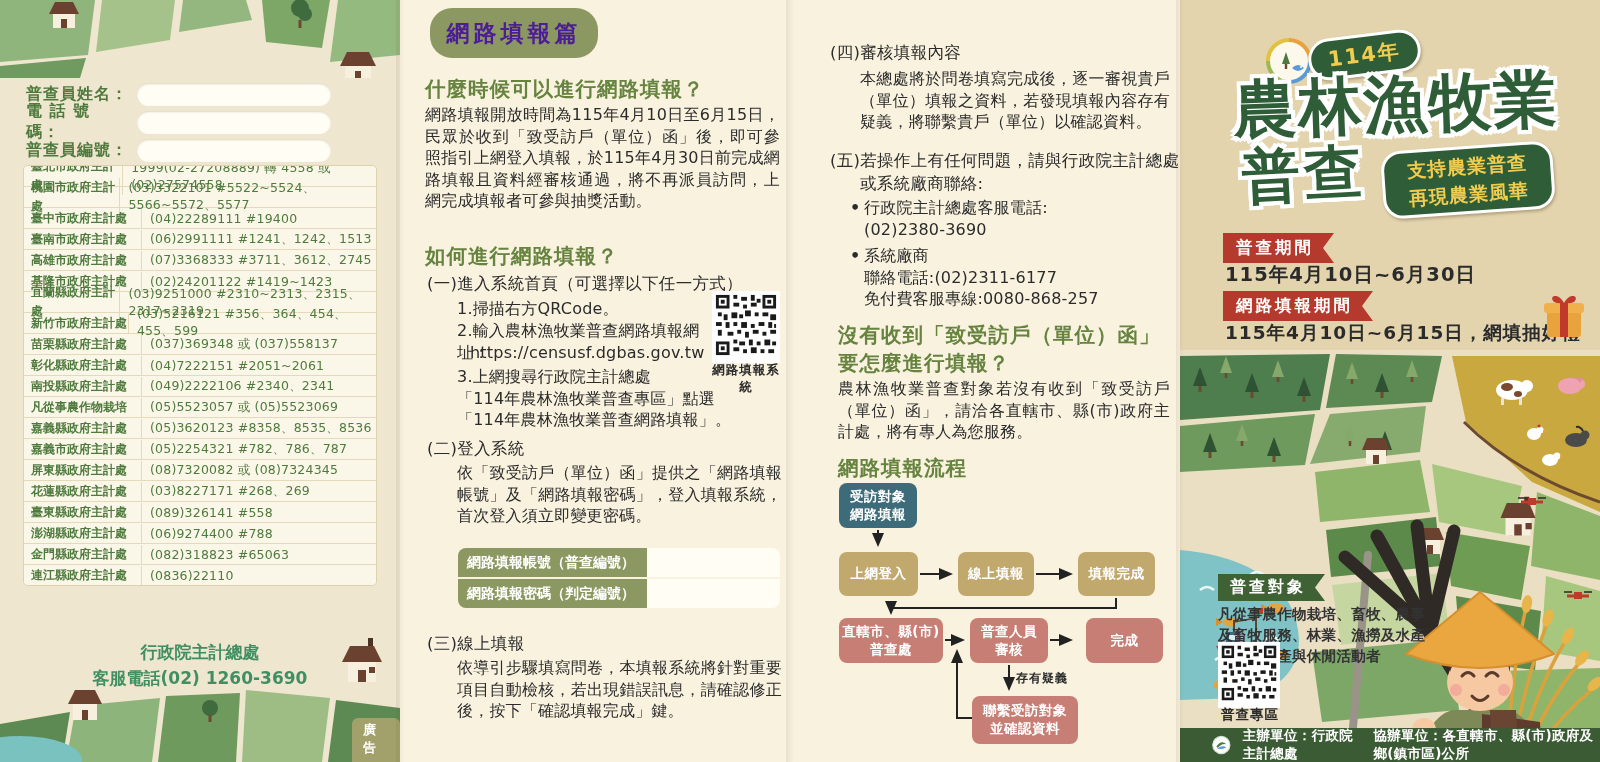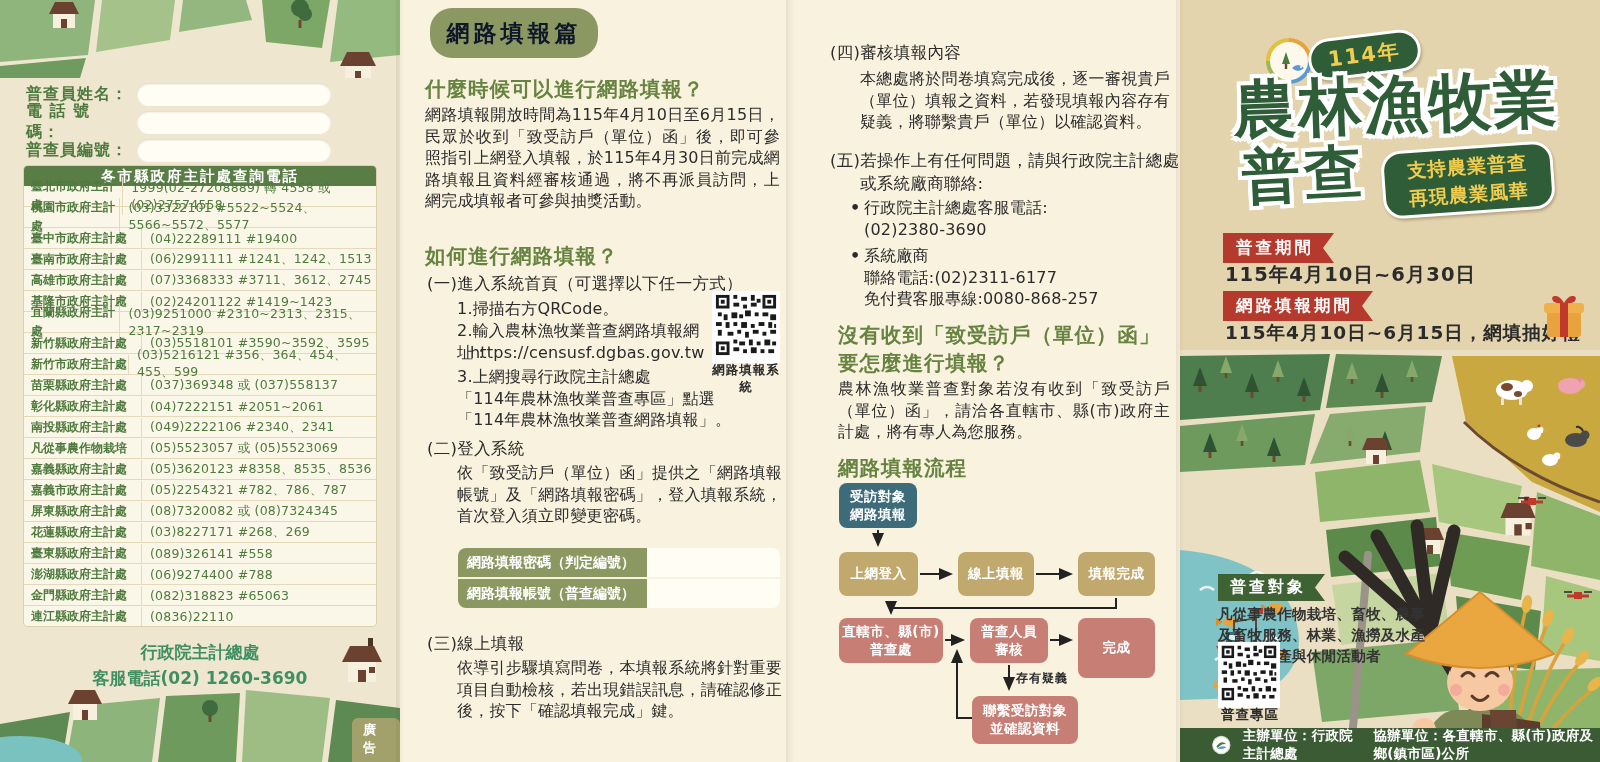--- a/index.html
+++ b/index.html
@@ -22,21 +22,21 @@
   .ctable{position:absolute;left:24px;top:166px;width:352px;border-radius:4px;overflow:hidden;box-shadow:0 0 0 1px #ddd2ad;}
   .thead{height:20px;background:#5a7d46;color:#fff;font-size:14.5px;font-weight:bold;letter-spacing:2px;display:flex;align-items:center;justify-content:center;}
   .trow{display:flex;height:20px;background:#fbf7e8;border-bottom:1px solid #e4daba;align-items:center;}
   .trow:last-child{border-bottom:none;}
   .toffice{width:110px;padding-left:7px;font-size:12px;font-weight:bold;color:#4e7a3e;border-right:1px solid #e4daba;line-height:19px;}
   .tphone{padding-left:8px;font-size:12.5px;color:#4e7a3e;letter-spacing:.2px;}
   .p1foot{position:absolute;left:0;top:640px;width:400px;text-align:center;color:#3f8f63;font-weight:bold;font-size:17px;line-height:1.5;z-index:5;}
   .ad{position:absolute;left:352px;top:718px;background:rgba(168,163,110,.92);color:#fff;font-size:13px;font-weight:bold;letter-spacing:3px;padding:3px 8px 21px 11px;border-radius:6px;z-index:6;}
 
   
-  .badge-pill{position:absolute;left:30px;top:8px;width:168px;height:50px;background:#8b9862;border-radius:22px;color:#0f172a;font-size:23px;font-weight:bold;letter-spacing:4px;display:flex;align-items:center;justify-content:center;}
+  .badge-pill{position:absolute;left:30px;top:8px;width:168px;height:50px;background:#8b9862;border-radius:22px;color:#4c1d95;font-size:23px;font-weight:bold;letter-spacing:4px;display:flex;align-items:center;justify-content:center;}
   .h-green{position:absolute;color:#66833f;font-weight:bold;font-size:20.5px;letter-spacing:1px;line-height:1.35;}
   .body-txt{position:absolute;color:#2b2b2b;font-size:16px;line-height:21.5px;text-align:justify;letter-spacing:.2px;}
   .step-head{position:absolute;color:#2b2b2b;font-size:16.5px;font-weight:500;letter-spacing:.3px;}
   .url{color:#2b2b2b;font-weight:500;}
   .qrbox{position:absolute;background:#fff;padding:2px;}
   .qrcap{position:absolute;font-size:12.5px;font-weight:bold;color:#2b2b2b;text-align:center;letter-spacing:1px;}
   .login-table{position:absolute;left:58px;top:548px;width:322px;border-radius:8px;overflow:hidden;}
   .login-row{display:flex;height:29px;}
   .login-row+.login-row{margin-top:2px;}
   .login-label{width:180px;background:#8b9862;color:#fff;font-size:14px;font-weight:bold;display:flex;align-items:center;padding-left:9px;}
@@ -163,21 +163,20 @@
     <div class="form-row" style="top:110px">
       <span class="form-label">電 話 號 碼：</span>
       <div class="form-input"></div>
     </div>
     <div class="form-row" style="top:138px">
       <span class="form-label">普查員編號：</span>
       <div class="form-input"></div>
     </div>
 
     <div class="ctable">
-      <div class="thead">各市縣政府主計處查詢電話</div>
       <div>
 
 
           <div class="trow">
             <span class="toffice">臺北市政府主計處</span>
             <span class="tphone">1999(02-27208889) 轉 4558 或 (02)27574558</span>
           </div>
 
           <div class="trow">
             <span class="toffice">桃園市政府主計處</span>
@@ -202,24 +201,20 @@
           <div class="trow">
             <span class="toffice">基隆市政府主計處</span>
             <span class="tphone">(02)24201122 #1419~1423</span>
           </div>
 
           <div class="trow">
             <span class="toffice">宜蘭縣政府主計處</span>
             <span class="tphone">(03)9251000  #2310~2313、2315、2317~2319</span>
           </div>
 
-          <div class="trow">
-            <span class="toffice">新竹縣政府主計處</span>
-            <span class="tphone">(03)5518101  #3590~3592、3595</span>
-          </div>
 
           <div class="trow">
             <span class="toffice">新竹市政府主計處</span>
             <span class="tphone">(03)5216121  #356、364、454、455、599</span>
           </div>
 
           <div class="trow">
             <span class="toffice">苗栗縣政府主計處</span>
             <span class="tphone">(037)369348 或 (037)558137</span>
           </div>
@@ -333,25 +328,25 @@
           <use href="#qrG"></use>
         </svg>
     </div>
     <div class="qrcap" style="left:306px;top:362px;width:80px">網路填報系統</div>
 
     <div class="step-head" style="left:27px;top:438px">(二)登入系統</div>
     <div class="body-txt" style="left:57px;top:462px;width:325px">依「致受訪戶（單位）函」提供之「網路填報帳號」及「網路填報密碼」，登入填報系統，首次登入須立即變更密碼。</div>
 
     <div class="login-table">
       <div class="login-row">
-        <div class="login-label">網路填報密碼（判定編號）</div>
+        <div class="login-label">網路填報帳號（普查編號）</div>
         <div class="login-value"></div>
       </div>
       <div class="login-row">
-        <div class="login-label">網路填報帳號（普查編號）</div>
+        <div class="login-label">網路填報密碼（判定編號）</div>
         <div class="login-value"></div>
       </div>
     </div>
 
     <div class="step-head" style="left:27px;top:633px">(三)線上填報</div>
     <div class="body-txt" style="left:57px;top:657px;width:325px">依導引步驟填寫問卷，本填報系統將針對重要項目自動檢核，若出現錯誤訊息，請確認修正後，按下「確認填報完成」鍵。</div>
   </section>
 
   <section class="panel" id="p3">
     <div class="step-head" style="left:40px;top:42px">(四)審核填報內容</div>
@@ -395,21 +390,21 @@
     </svg>
     <div class="fbox teal" style="left:9px;top:5px;width:78px;height:45px">受訪對象
 網路填報</div>
     <div class="fbox tan" style="left:9px;top:74px;width:79px;height:44px">上網登入</div>
     <div class="fbox tan" style="left:128px;top:74px;width:76px;height:44px">線上填報</div>
     <div class="fbox tan" style="left:248px;top:74px;width:77px;height:44px">填報完成</div>
     <div class="fbox rose" style="left:9px;top:140px;width:104px;height:45px">直轄市、縣(市)
 普查處</div>
     <div class="fbox rose" style="left:140px;top:140px;width:78px;height:45px">普查人員
 審核</div>
-    <div class="fbox rose" style="left:248px;top:140px;width:77px;height:60px">完成</div>
+    <div class="fbox rose" style="left:256px;top:140px;width:77px;height:45px">完成</div>
     <div class="doubt">存有疑義</div>
     <div class="fbox rose" style="left:142px;top:218px;width:106px;height:48px">聯繫受訪對象
 並確認資料</div>
   </div>
 
   <section class="panel" id="p4">
     <svg class="abs" style="left:86px;top:38px" width="46" height="46" viewBox="0 0 46 46">
       <circle cx="23" cy="23" r="21" fill="#fdf8ec"></circle>
       <path d="M23,2 A21,21 0 0,1 44,23" stroke="#e8a33d" stroke-width="4" fill="none"></path>
       <path d="M44,23 A21,21 0 0,1 23,44" stroke="#5b9bd5" stroke-width="4" fill="none"></path>

